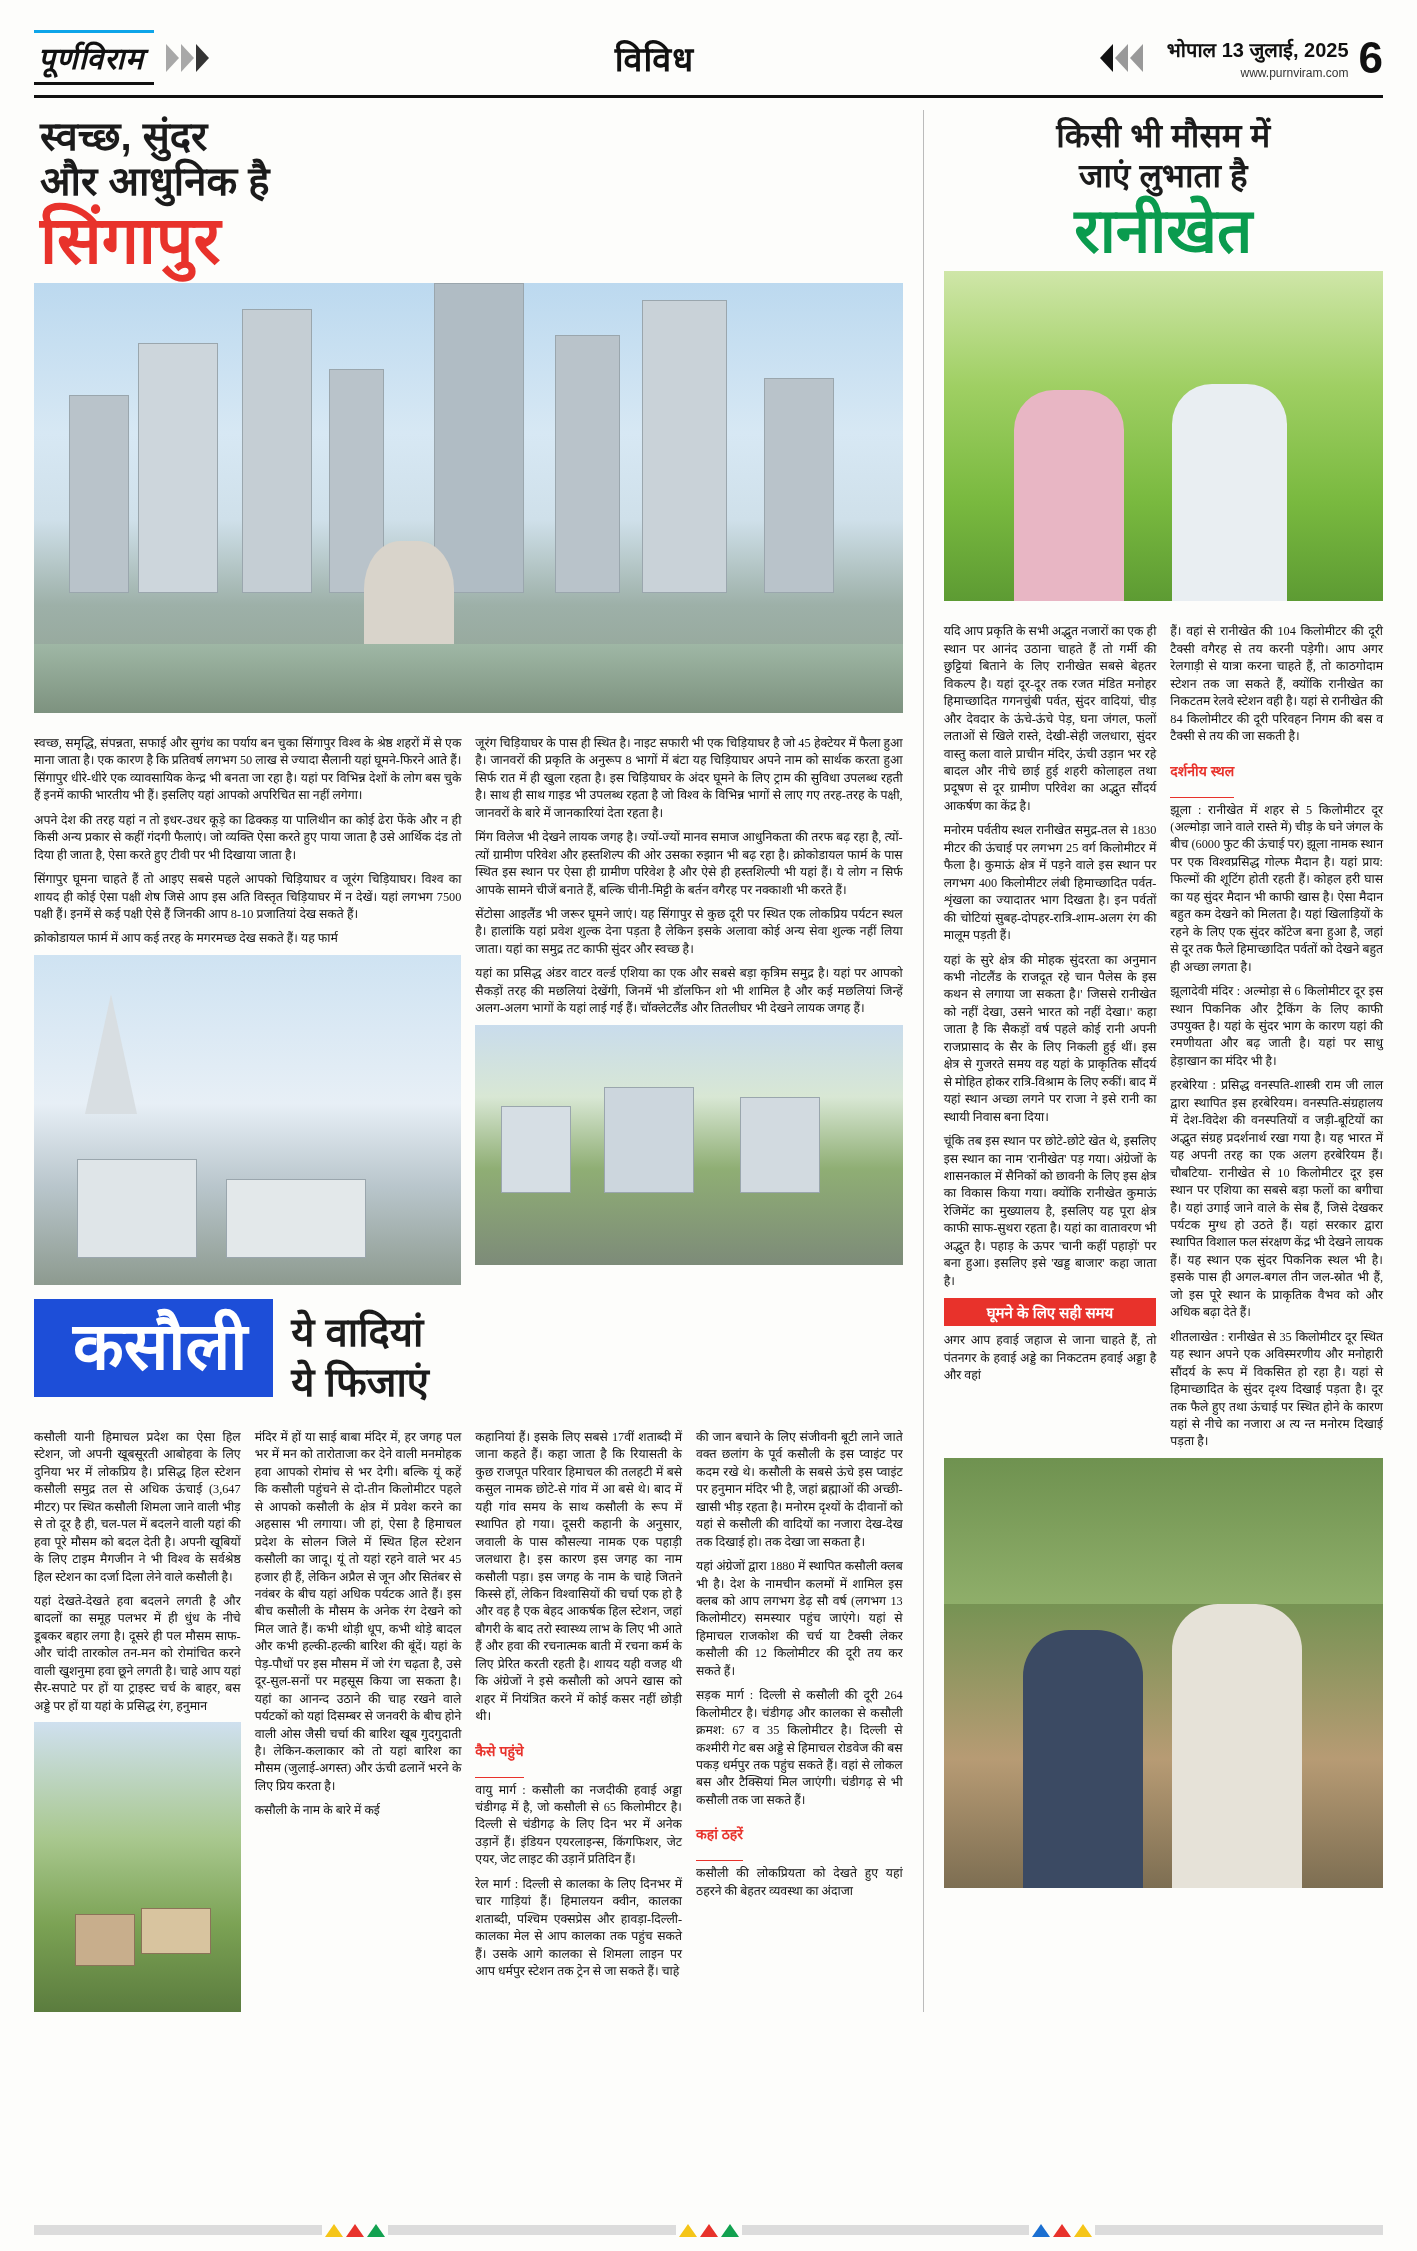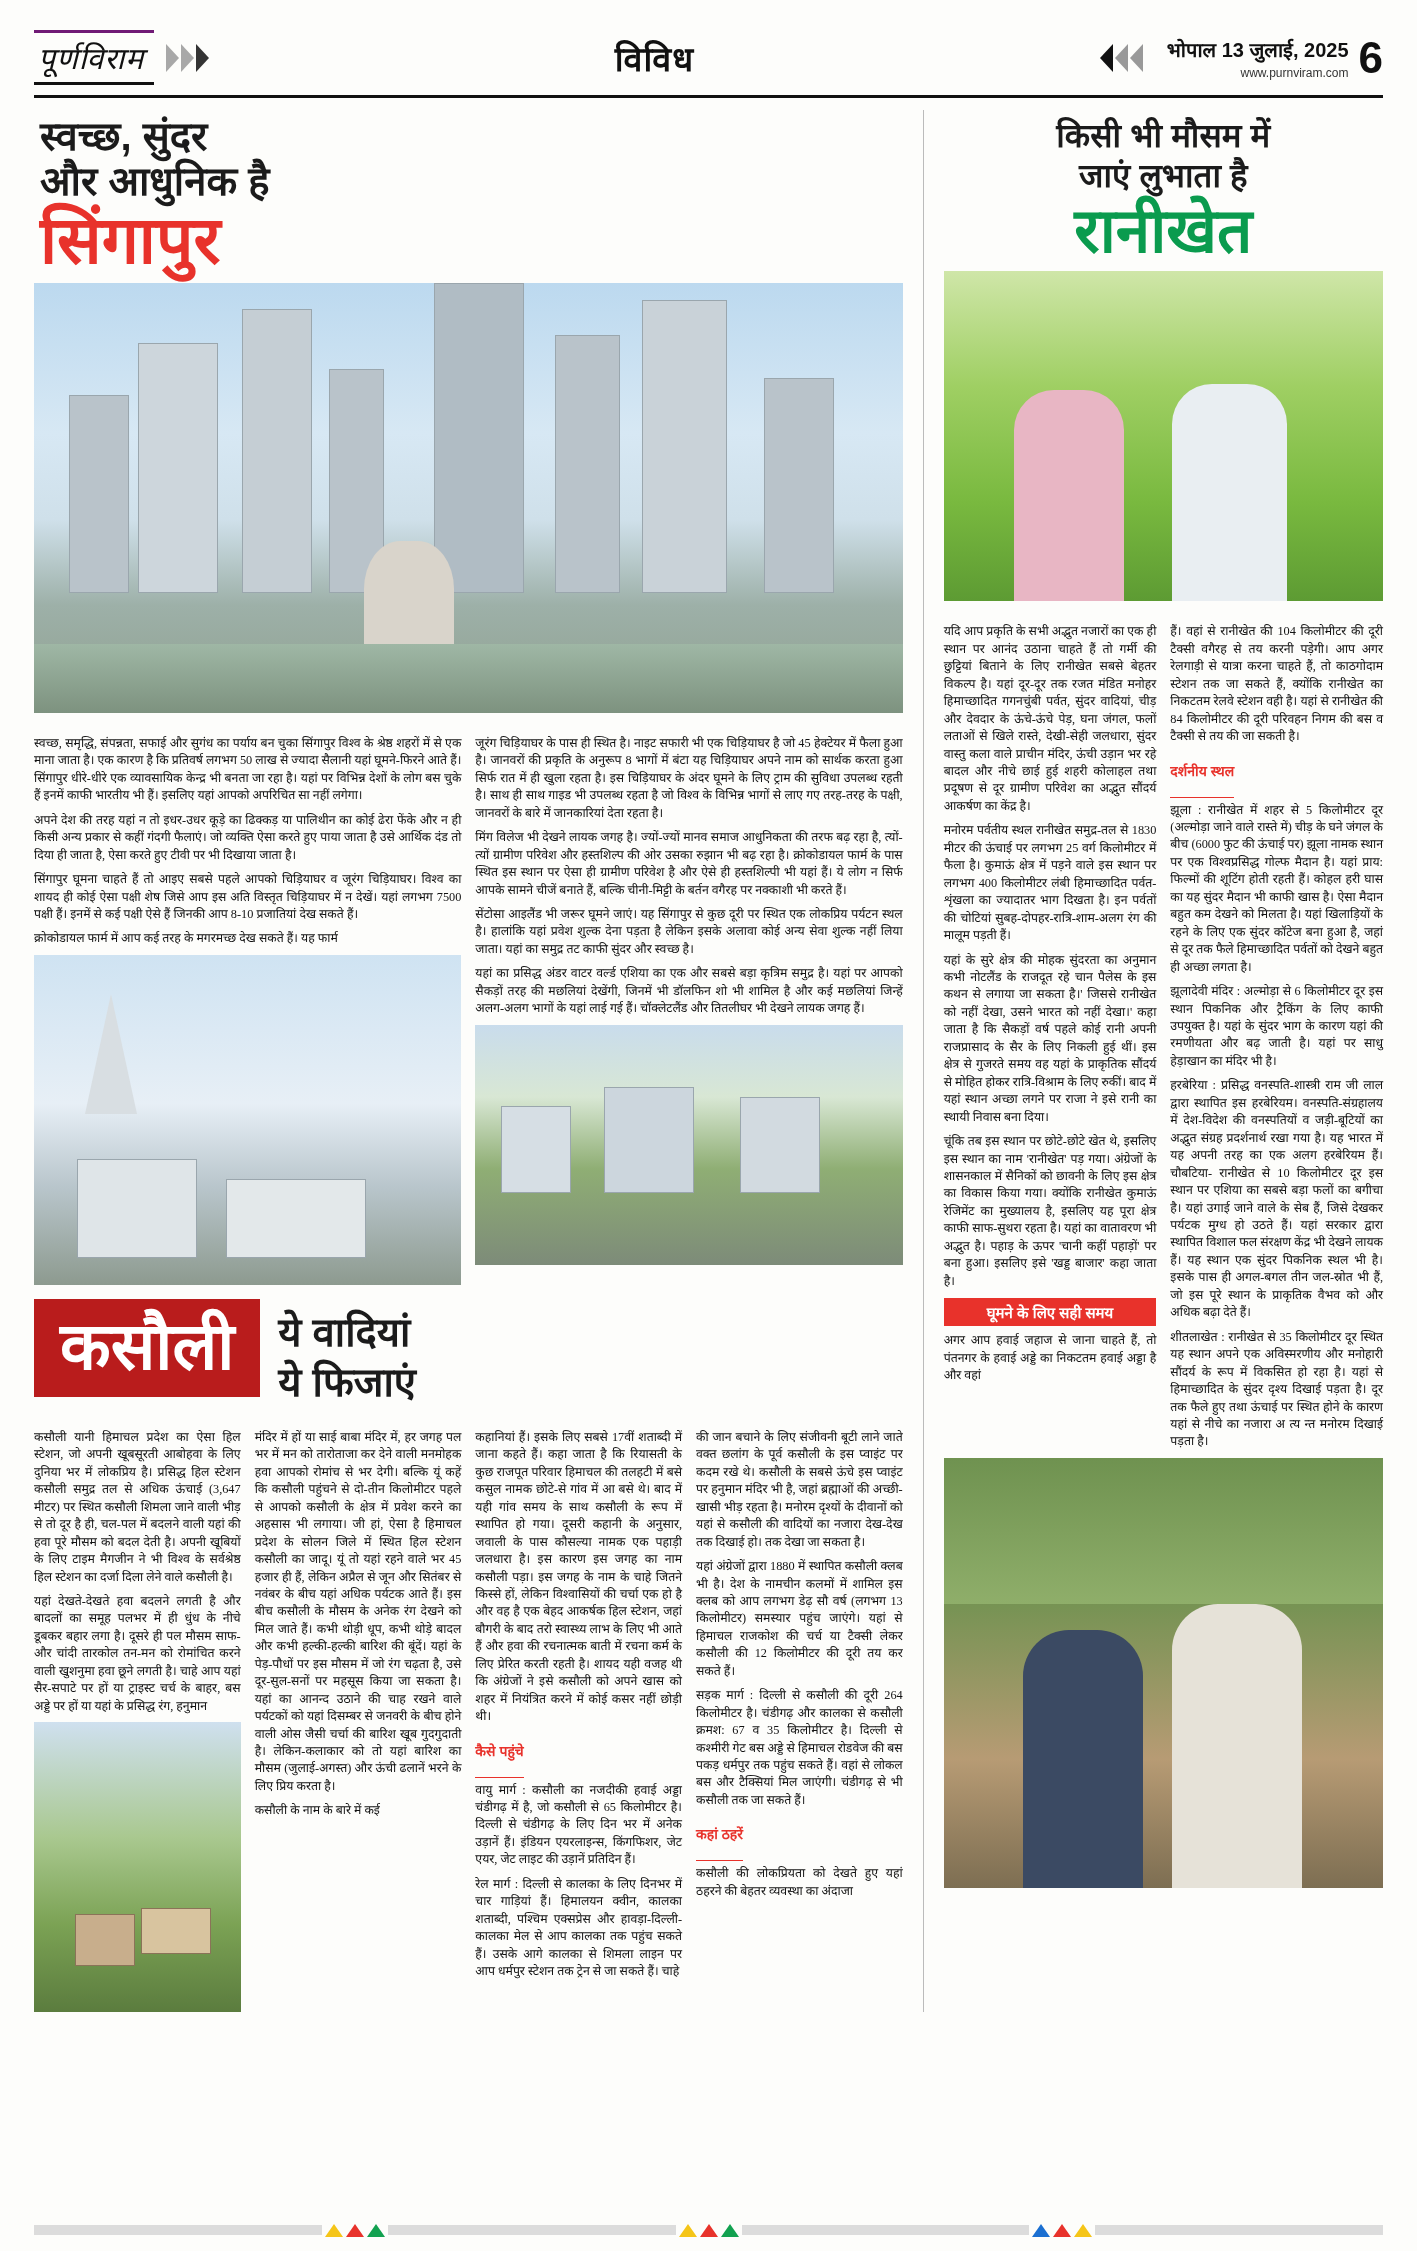--- a/index.html
+++ b/index.html
@@ -21,25 +21,25 @@
   
   .masthead {
     display:flex; align-items:center; justify-content:space-between;
     border-bottom:3px solid #111;
     padding-bottom:6px;
     height:72px;
   }
   .mast-left { display:flex; align-items:center; gap:0; }
   .mast-logo {
     font-family:"Liberation Serif", serif;
-    font-weight:normal; font-style:italic;
+    font-weight:bold; font-style:italic;
     font-size:30px;
     letter-spacing:1px;
     padding:4px 10px 4px 4px;
-    border-top:3px solid #701a75;
+    border-top:3px solid #0ea5e9;
     border-bottom:3px solid #111;
     color:#111;
   }
   .mast-chevrons { display:flex; margin-left:10px; }
   .chev {
     width:0;height:0;
     border-top:14px solid transparent;
     border-bottom:14px solid transparent;
     border-left:13px solid #111;
     margin-left:2px;
@@ -139,27 +139,27 @@
     background:linear-gradient(180deg,#cfe0ef 0%, #a9c88f 40%, #7ba254 70%, #5b7c3e 100%);
   }
   .ph-couple {
     height:430px;
     background:linear-gradient(180deg,#8fae6a 0%, #6f9250 30%, #b79b74 70%, #7d6e52 100%);
   }
 
   
   .kasauli-head { display:flex; align-items:flex-start; margin-top:14px; gap:18px; }
   .kasauli-box {
-    background:#b91c1c;
+    background:#1d4ed8;
     color:#fff;
     font-family:"Liberation Sans", sans-serif;
     font-weight:bold;
     font-size:66px;
     line-height:1;
-    padding:14px 26px 18px 26px;
+    padding:14px 26px 18px 39px;
   }
   .kasauli-sub {
     font-family:"Liberation Sans", sans-serif;
     font-weight:bold;
     font-size:40px;
     line-height:1.25;
     padding-top:8px;
     color:#1b1b1b;
   }
 

